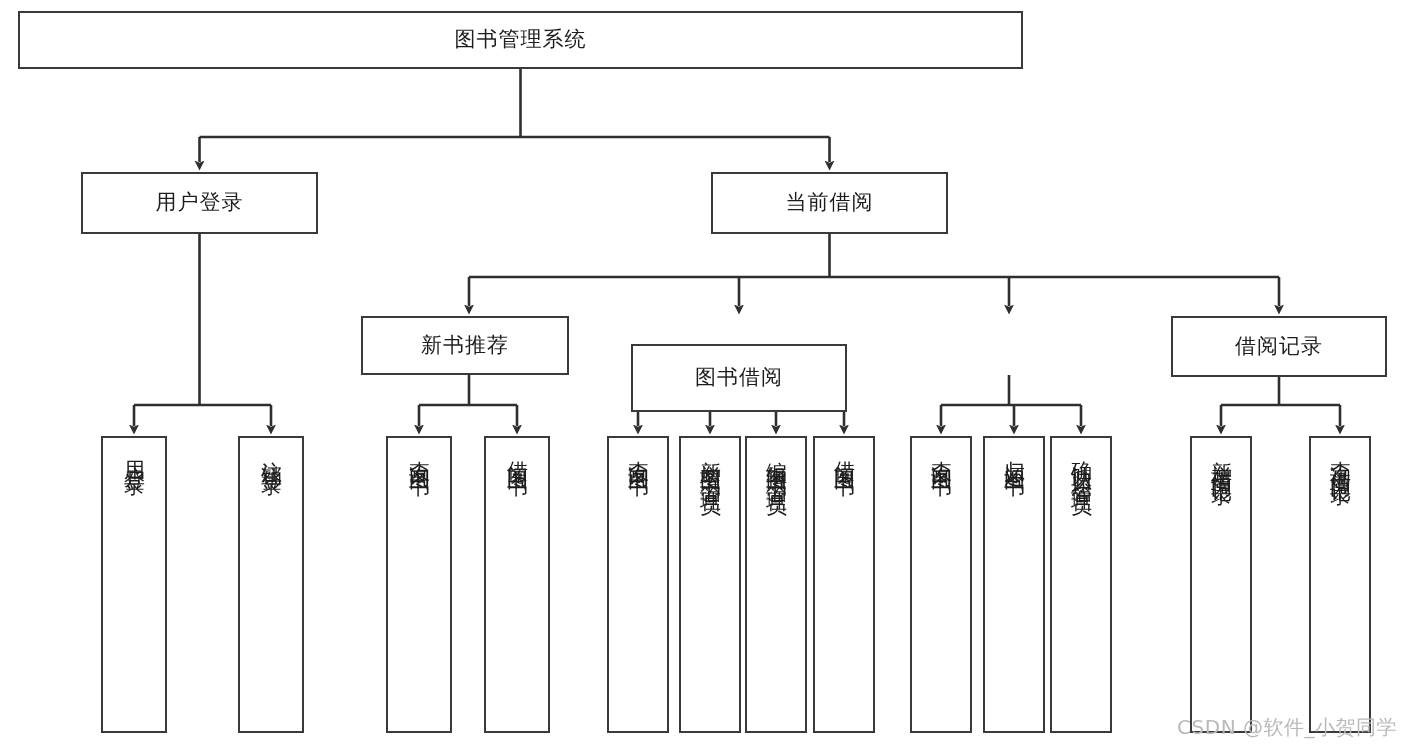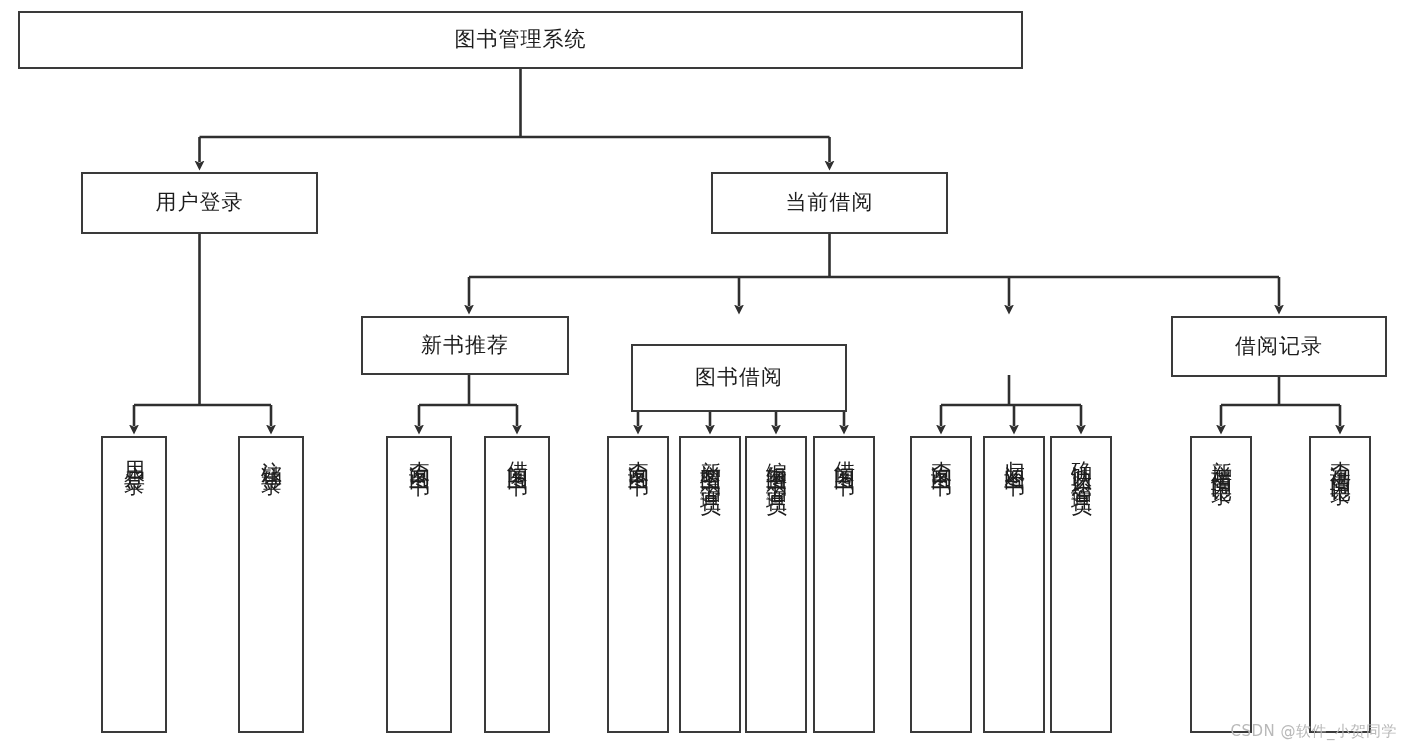--- a/index.html
+++ b/index.html
@@ -64,21 +64,21 @@
     stroke-width: 2.6;
     fill: none;
   }
   .arrowhead {
     fill: #2f2f2f;
   }
   #watermark {
     position: absolute;
     right: 8px;
     bottom: 6px;
-    font-size: 15px;
+    font-size: 20px;
     color: #b9b9b9;
     letter-spacing: 0.5px;
     white-space: nowrap;
     font-family: "DejaVu Sans", "Liberation Sans", sans-serif;
   }
 </style>
 </head>
 <body>
 
 <div id="canvas">

